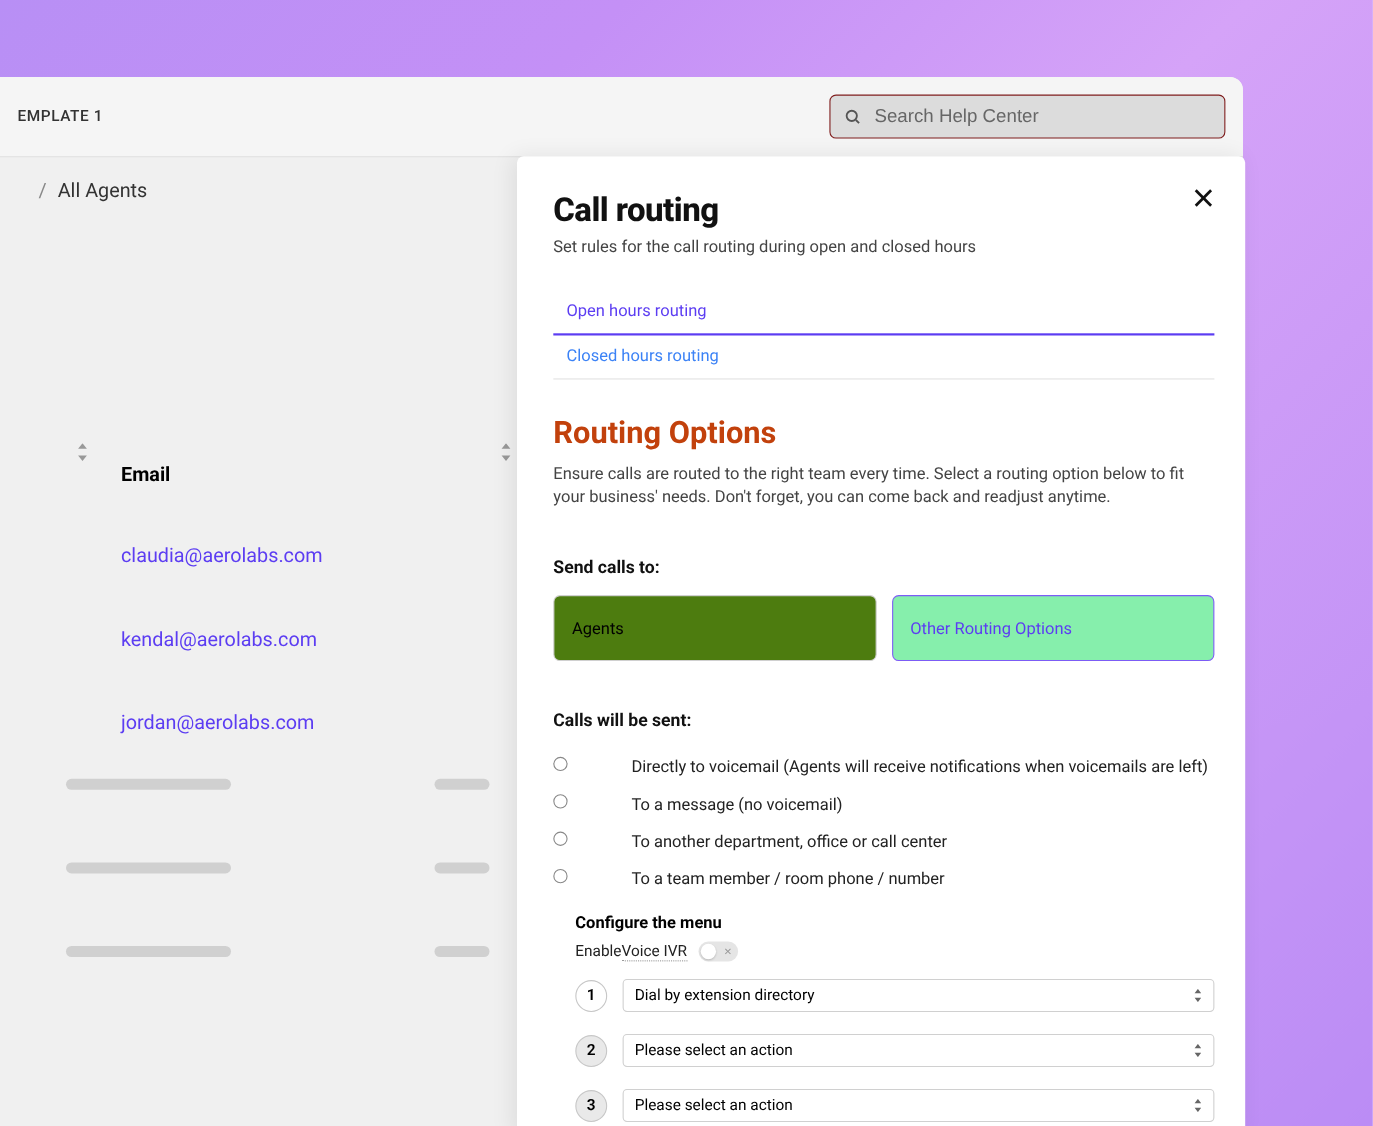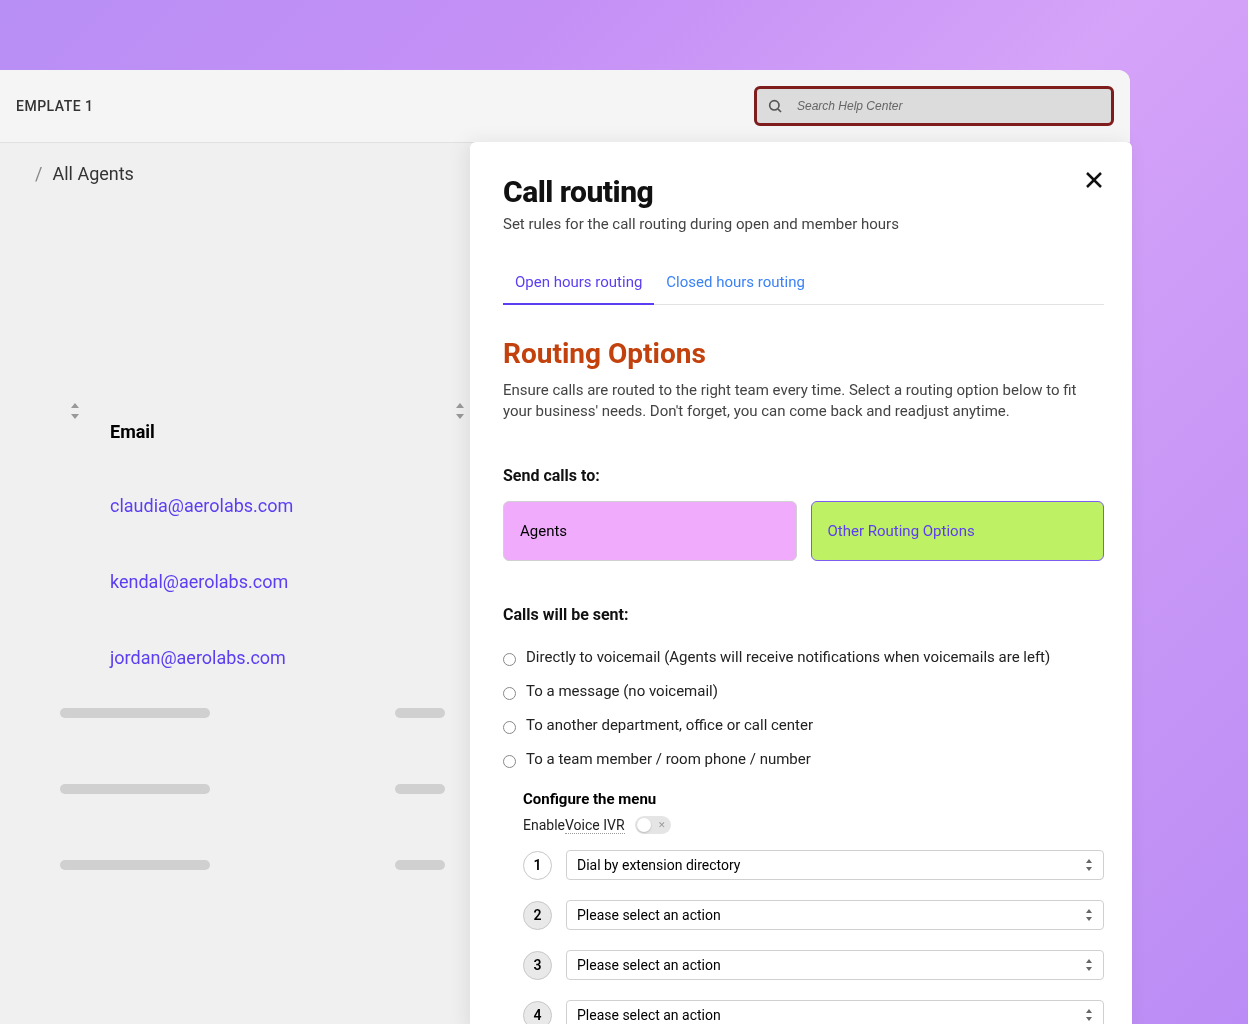--- a/index.html
+++ b/index.html
@@ -35,27 +35,26 @@
   font-weight: 500;
   margin-left: 30px;
 }
 .search-wrap {
   margin-left: auto;
   position: relative;
 }
 .search-input {
   width: 360px;
   height: 40px;
-  border: 3px solid #7f1d1d;
+  border: 1px solid #7f1d1d;
   border-radius: 6px;
   background: #dcdcdc;
-  font-size: 12px;
+  font-size: 17px;
   padding: 0 14px 0 40px;
   color: #555;
-  font-style: italic;
 }
 .search-input::placeholder { color: #666; }
 .search-icon {
   position: absolute;
   left: 13px;
   top: 50%;
   transform: translateY(-50%);
   width: 16px;
   height: 16px;
   color: #555;
@@ -133,20 +132,21 @@
   right: 26px;
   width: 24px;
   height: 24px;
   cursor: pointer;
   color: #111;
 }
 .tabs {
   margin-top: 30px;
   display: flex;
   border-bottom: 1px solid #e2e2e2;
+  flex-direction: column;
 }
 .tab {
   padding: 10px 12px 12px 12px;
   font-size: 15px;
   cursor: pointer;
   color: #3b82f6;
 }
 .tab.active {
   color: #5c3df2;
   border-bottom: 2px solid #5c3df2;
@@ -180,36 +180,37 @@
 .card {
   flex: 1;
   height: 60px;
   border: 1px solid #d0d0d0;
   border-radius: 6px;
   display: flex;
   align-items: center;
   padding: 0 16px;
   font-size: 15px;
   cursor: pointer;
-  background: #f0abfc;
+  background: #4d7c0f;
 }
 .card.selected {
   border-color: #7c5cf5;
-  background: #bef264;
+  background: #86efac;
   color: #5c3df2;
 }
 .radio-group {
   margin-top: 16px;
 }
 .radio-item {
   display: flex;
-  align-items: flex-end;
+  align-items: flex-start;
   padding: 8px 0;
   font-size: 15px;
   color: #222;
+  gap: 48px;
 }
 .radio-dot {
   width: 13px;
   height: 13px;
   border: 1.5px solid #888;
   border-radius: 50%;
   margin-right: 10px;
   flex-shrink: 0;
   display: flex;
   align-items: center;
@@ -373,21 +374,21 @@
       </div>
   </div>
 </div>
 
 <div class="modal">
   <svg class="close-btn" viewBox="0 0 24 24" stroke="currentColor" stroke-width="2.5">
       <line x1="5" y1="5" x2="19" y2="19"></line>
       <line x1="19" y1="5" x2="5" y2="19"></line>
     </svg>
   <h1>Call routing</h1>
-  <p class="subtitle">Set rules for the call routing during open and member hours</p>
+  <p class="subtitle">Set rules for the call routing during open and closed hours</p>
 
   <div class="tabs">
     <div class="tab active">Open hours routing</div>
     <div class="tab">Closed hours routing</div>
   </div>
 
   <div class="section">
     <h2>Routing Options</h2>
     <p class="section-desc">Ensure calls are routed to the right team every time. Select a routing option below to fit your business' needs. Don't forget, you can come back and readjust anytime.</p>
 

